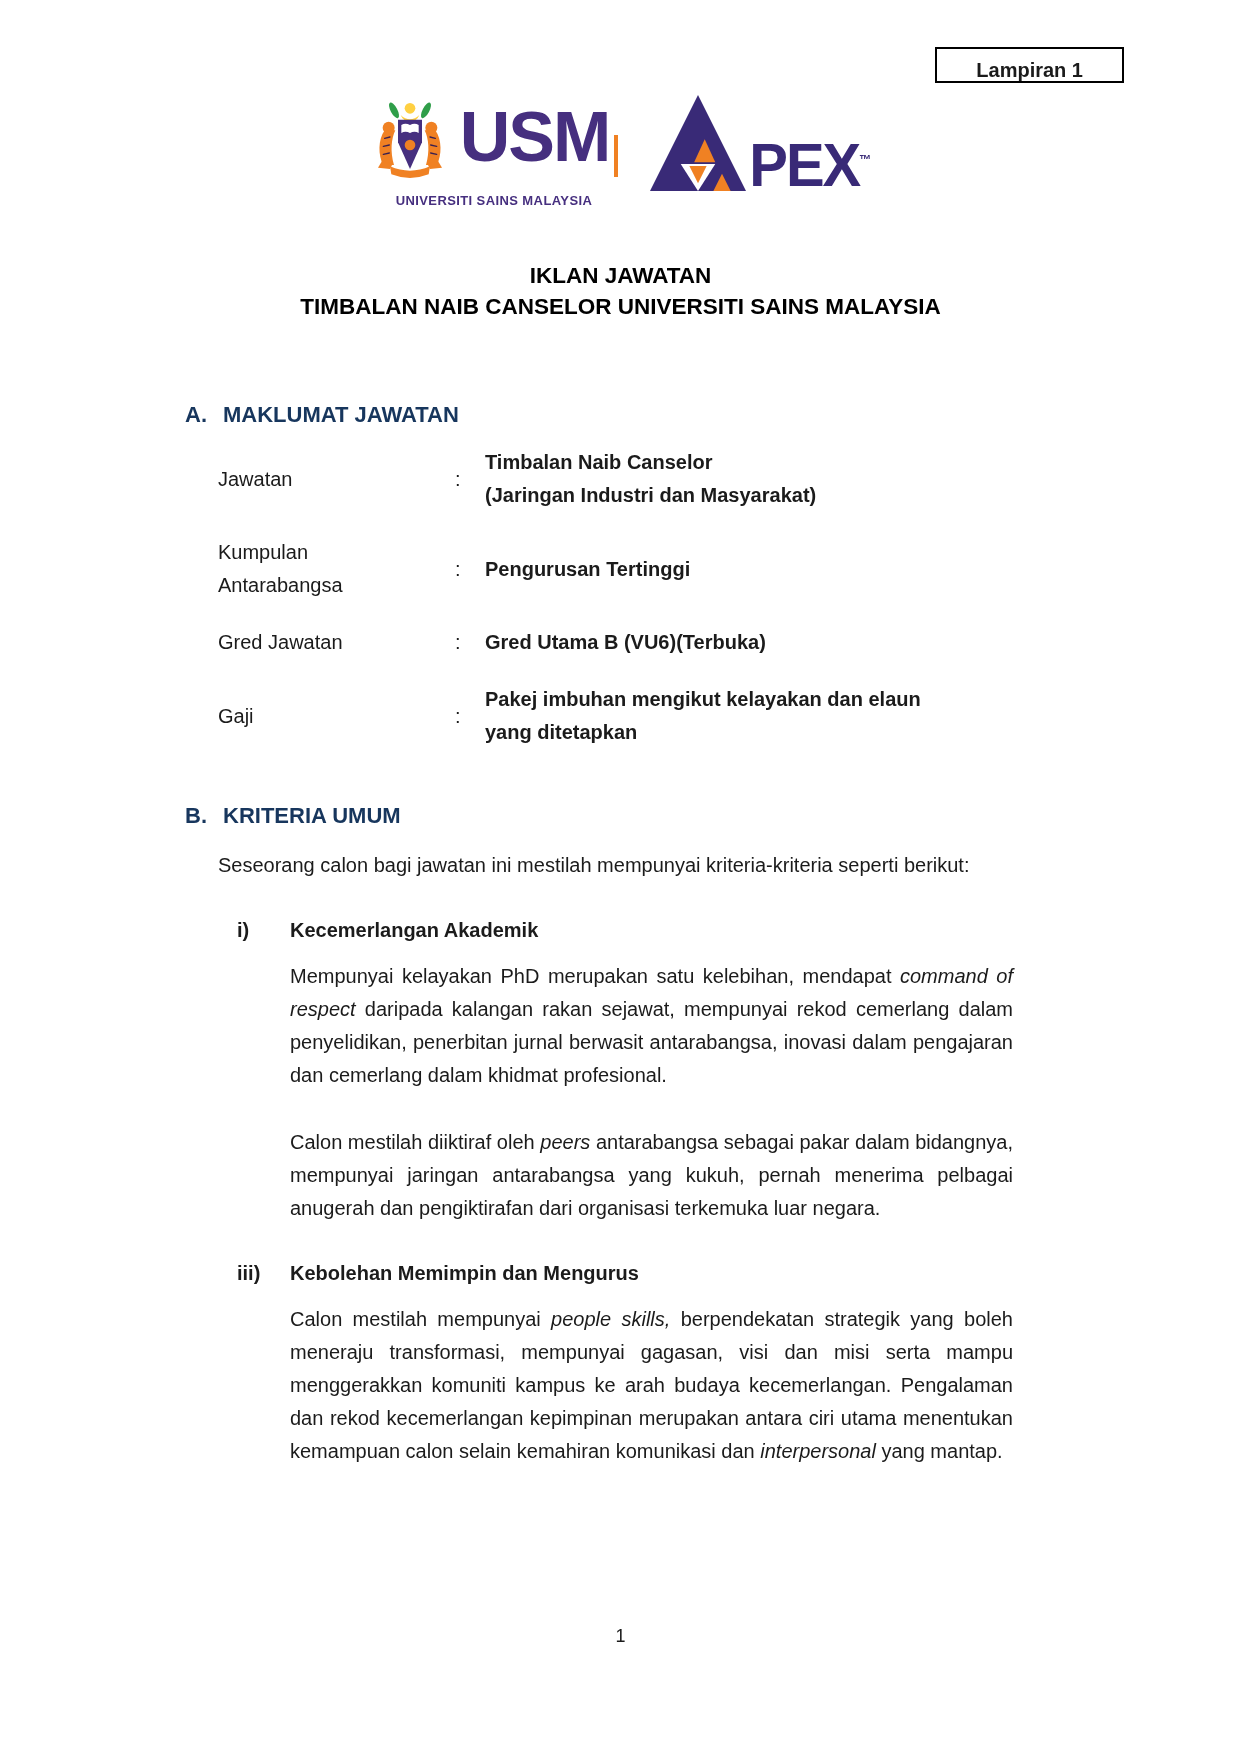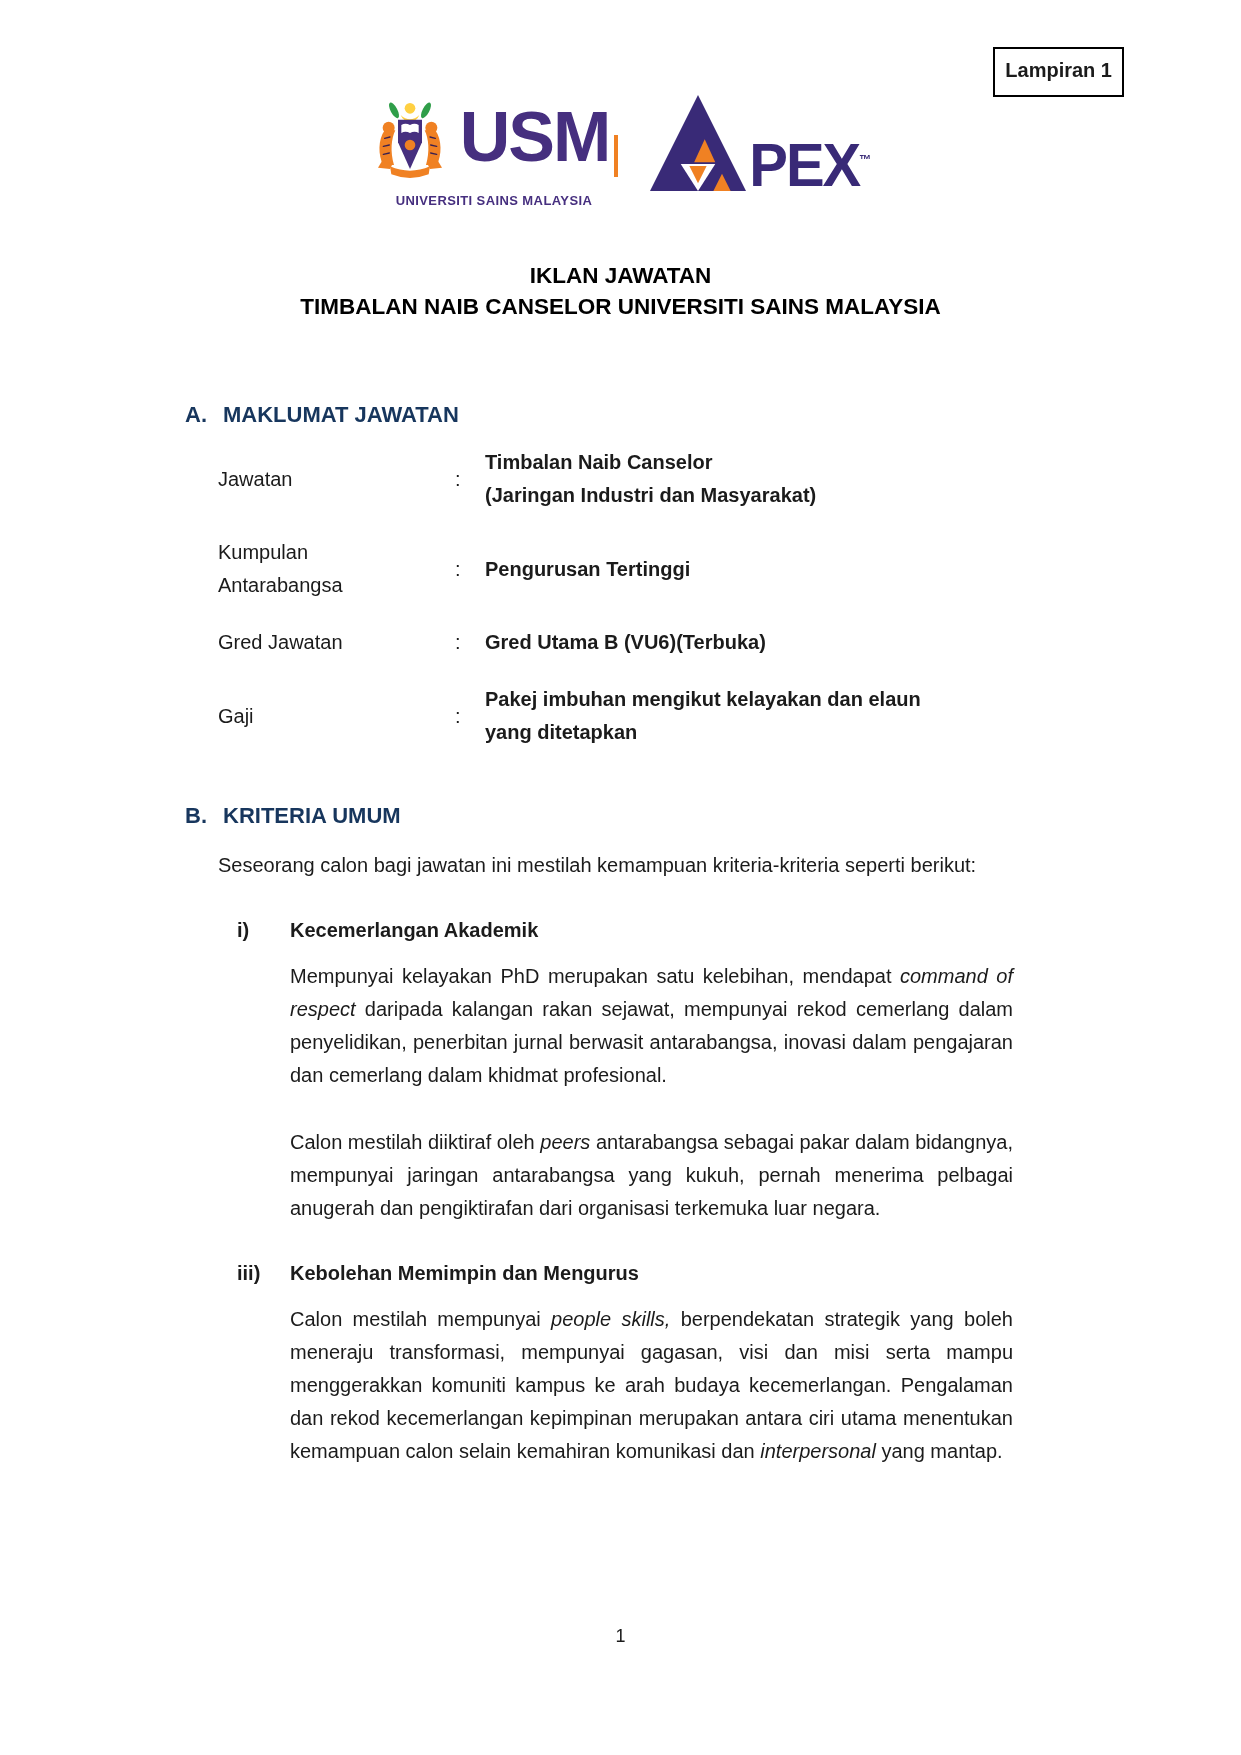--- a/index.html
+++ b/index.html
@@ -19,22 +19,22 @@
     margin:0 auto;
     background:#ffffff;
     font-family:"Liberation Sans", sans-serif;
     color:var(--text-black);
     overflow:hidden;
   }
   
   .lampiran{
     position:absolute;top:47px;right:117px;
     border:2px solid #000;
-    padding:0 10px;
-    height:50px;line-height:42px;
+    padding:0 39px;
+    height:36px;line-height:42px;
     font-size:20px;font-weight:bold;
     text-align:center;
   }
   
   .logo-row{
     padding-top:93px;
     display:flex;justify-content:center;align-items:flex-start;gap:30px;
   }
   .usm-logo{display:flex;flex-direction:column;align-items:center;}
   .usm-top{display:flex;align-items:center;gap:10px;}
@@ -217,21 +217,21 @@
       </div>
     </div>
 
   </div>
 
   <div class="sec-heading sec-b">
     <span>B.</span>
     <span>KRITERIA UMUM</span>
   </div>
 
-  <p class="intro">Seseorang calon bagi jawatan ini mestilah kemampuan kriteria-kriteria seperti berikut:</p>
+  <p class="intro">Seseorang calon bagi jawatan ini mestilah mempunyai kriteria-kriteria seperti berikut:</p>
 
   <div class="crit-item">
     <div class="crit-head">
       <span>i)</span>
       <span>Kecemerlangan Akademik</span>
     </div>
     <p class="crit-body"><span>Mempunyai kelayakan PhD merupakan satu kelebihan, mendapat </span><span class="it">command of respect</span><span> daripada kalangan rakan sejawat, mempunyai rekod cemerlang dalam penyelidikan, penerbitan jurnal berwasit antarabangsa, inovasi dalam pengajaran dan cemerlang dalam khidmat profesional.</span></p>
   </div>
 
   <div class="crit-item">

